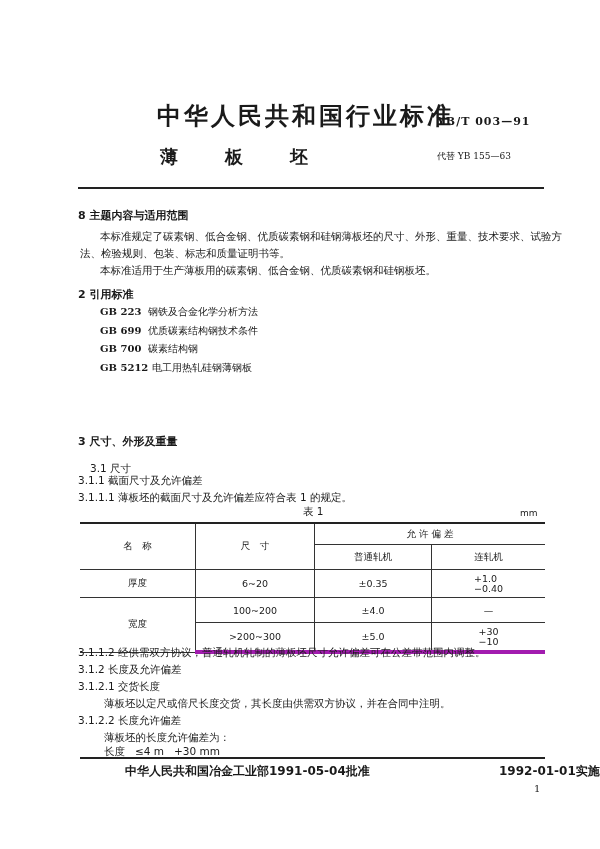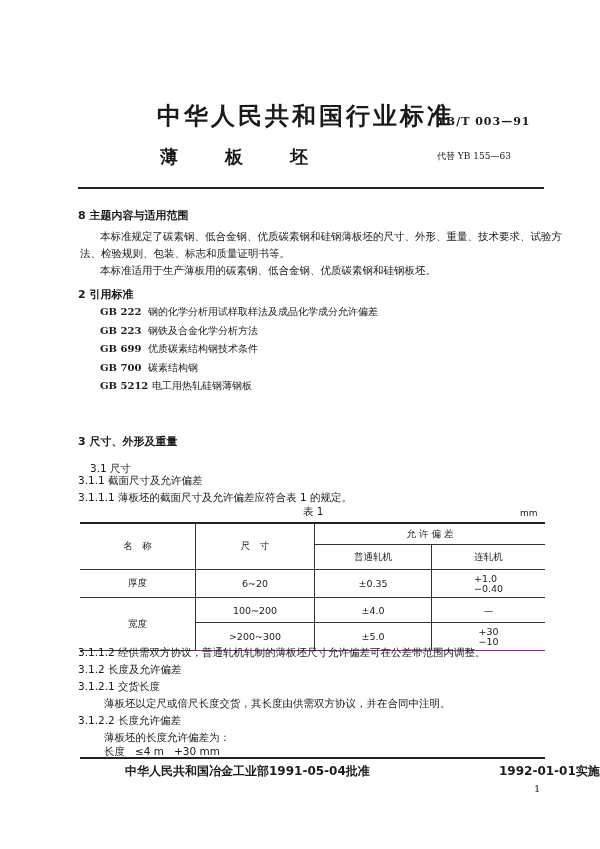--- a/index.html
+++ b/index.html
@@ -13,21 +13,21 @@
   .hr-top{left:78px;top:187px;width:466px;height:2px;background:#222;}
   .hr-bot{left:80px;top:757px;width:465px;height:2px;background:#222;}
   .h1{font-size:11px;font-weight:bold;}
   .p{font-size:10.5px;line-height:17px;}
   .ref{font-size:10px;line-height:18.5px;}
   .ref .code{display:inline-block;width:48px;font-family:"DejaVu Serif",serif;font-weight:bold;}
   .ref .code.w5{width:52px;}
   table.t1{border-collapse:collapse;font-size:9.5px;position:absolute;left:80px;top:522px;width:465px;}
   table.t1 td{border-top:1px solid #333;border-bottom:1px solid #333;text-align:center;height:24px;padding:0;}
   table.t1 tr:first-child td{border-top:2px solid #222;}
-  table.t1 tr:last-child td{border-bottom:1px solid #a21caf;}
+  table.t1 tr:last-child td{border-bottom:4px solid #a21caf;}
   table.t1 td.bl{border-left:1px solid #333;}
   .ml{line-height:10px;display:inline-block;text-align:left;}
   .foot{font-size:12px;font-weight:bold;margin-left:43px;}
 </style>
 </head>
 <body>
 
 <div class="abs std-title">中华人民共和国行业标准</div>
 <div class="abs std-code">YB/T 003—91</div>
 <div class="abs doc-title">
@@ -36,21 +36,20 @@
 <div class="abs replaces">代替 YB 155—63</div>
 <div class="abs hr-top"></div>
 
 <div class="abs h1" style="left:78px;top:208px;">8   主题内容与适用范围</div>
 <div class="abs p" style="left:100px;top:228px;">本标准规定了碳素钢、低合金钢、优质碳素钢和硅钢薄板坯的尺寸、外形、重量、技术要求、试验方</div>
 <div class="abs p" style="left:80px;top:245px;">法、检验规则、包装、标志和质量证明书等。</div>
 <div class="abs p" style="left:100px;top:262px;">本标准适用于生产薄板用的碳素钢、低合金钢、优质碳素钢和硅钢板坯。</div>
 
 <div class="abs h1" style="left:78px;top:287px;">2   引用标准</div>
 <div class="abs ref" style="left:100px;top:303px;">
-  <div><span class="code">GB 222</span><span>钢的化学分析用试样取样法及成品化学成分允许偏差</span></div>
   <div><span class="code">GB 223</span><span>钢铁及合金化学分析方法</span></div>
   <div><span class="code">GB 699</span><span>优质碳素结构钢技术条件</span></div>
   <div><span class="code">GB 700</span><span>碳素结构钢</span></div>
   <div><span class="code w5">GB 5212</span><span>电工用热轧硅钢薄钢板</span></div>
 </div>
 
 <div class="abs h1" style="left:78px;top:434px;">3   尺寸、外形及重量</div>
 <div class="abs p" style="left:78px;top:460px;margin-left:12px;">3.1   尺寸</div>
 <div class="abs p" style="left:78px;top:472px;text-align:center;">3.1.1   截面尺寸及允许偏差</div>
 <div class="abs p" style="left:78px;top:489px;">3.1.1.1   薄板坯的截面尺寸及允许偏差应符合表 1 的规定。</div>

